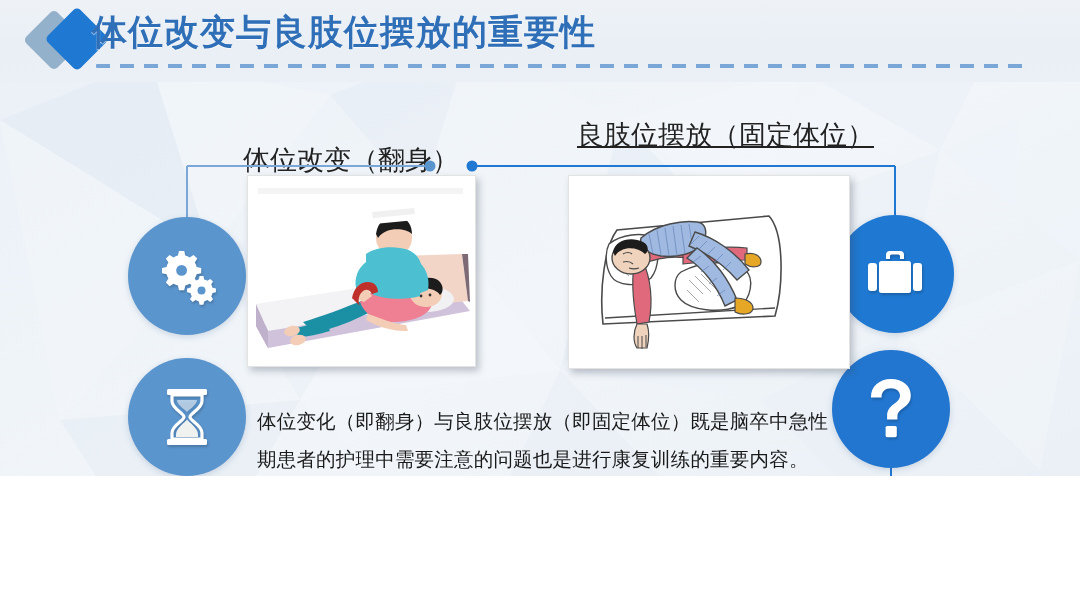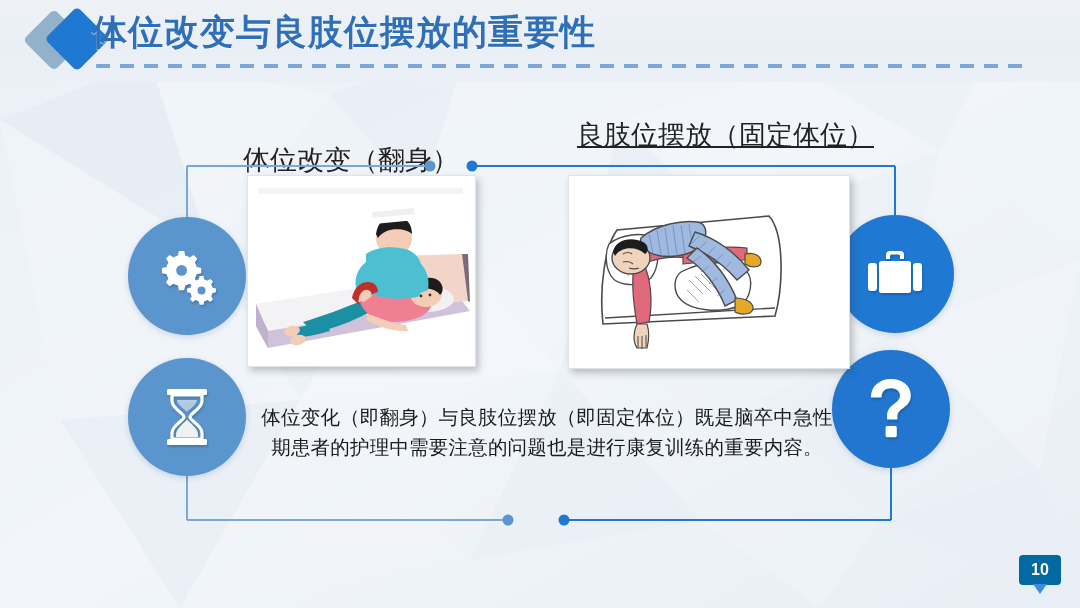--- a/index.html
+++ b/index.html
@@ -4,21 +4,21 @@
 <title>体位改变与良肢位摆放的重要性</title>
 <style>
   html, body {
     margin: 0; padding: 0;
     width: 1080px; height: 608px;
     overflow: hidden;
     font-family: "Liberation Sans", "DejaVu Sans", sans-serif;
   }
   #slide {
     position: relative;
-    width: 1080px; height: 608px;
+    width: 1080px; height: 476px;
     background: #eef3f8;
     overflow: hidden;
   }
   
   #bg-poly {
     position: absolute; inset: 0;
     width: 1080px; height: 608px;
     pointer-events: none;
   }
   
@@ -92,24 +92,23 @@
   #photo-left  { left: 247px; top: 175px; width: 227px; height: 190px; }
   #photo-right { left: 568px; top: 175px; width: 280px; height: 192px; }
   .photo-frame svg { display: block; width: 100%; height: 100%; }
 
   
   #body-paragraph {
     position: absolute;
     left: 257px; top: 402px;
     width: 580px;
     font-size: 19.5px;
-    line-height: 30px;
+    line-height: 38px;
     color: #1a1a1a;
     letter-spacing: 0.2px;
-    text-align: center;
   }
   
   #watermark {
     position: absolute;
     left: 752px; top: 545px;
     display: flex;
     align-items: center;
     gap: 9px;
   }
   #watermark-text {

